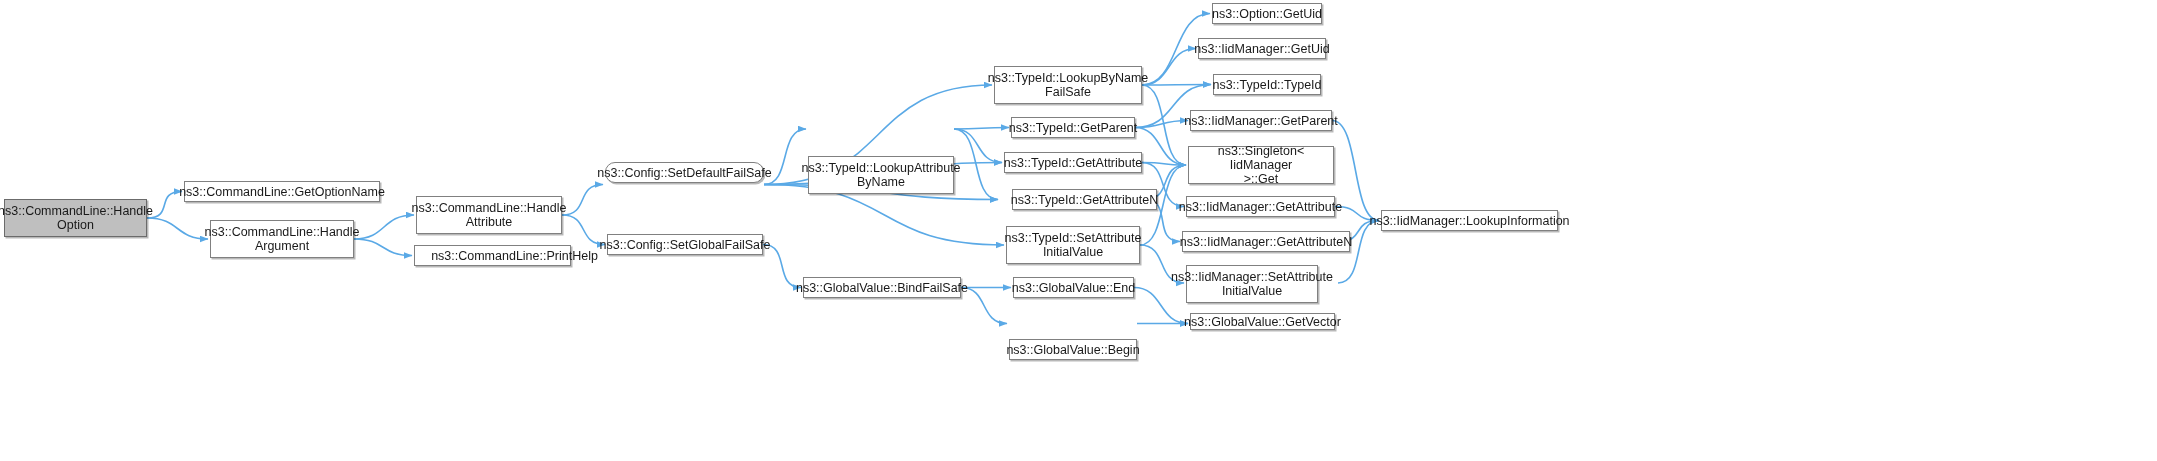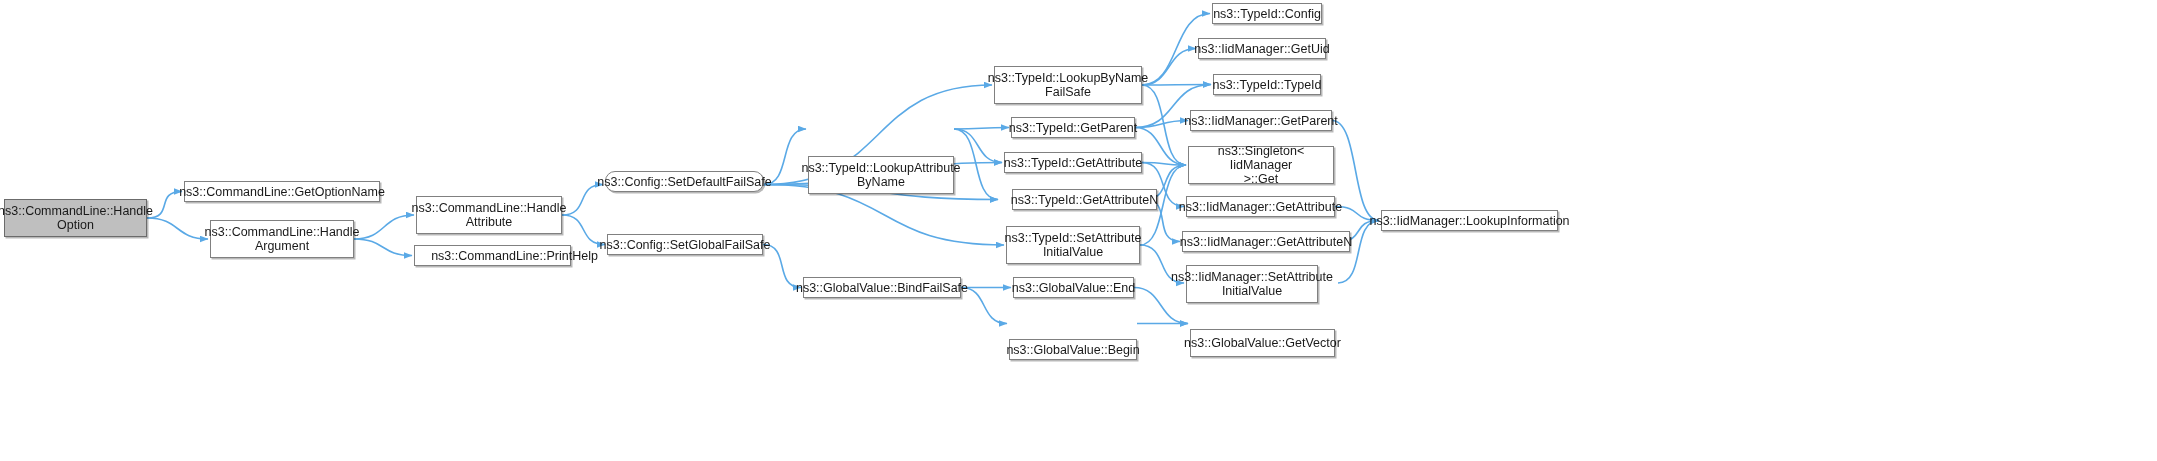--- a/index.html
+++ b/index.html
@@ -97,40 +97,40 @@
   </svg>
   <div id="node-layer">
       <div class="node root" style="left: 4px; top: 199px; width: 143px; height: 38px;">ns3::CommandLine::Handle
 Option</div>
       <div class="node" style="left: 184px; top: 181px; width: 196px; height: 21px;">ns3::CommandLine::GetOptionName</div>
       <div class="node" style="left: 210px; top: 220px; width: 144px; height: 38px;">ns3::CommandLine::Handle
 Argument</div>
       <div class="node" style="left: 416px; top: 196px; width: 146px; height: 38px;">ns3::CommandLine::Handle
 Attribute</div>
       <div class="node" style="left: 414px; top: 245px; width: 157px; height: 21px; padding-left: 48px;">ns3::CommandLine::PrintHelp</div>
-      <div class="node" style="left: 605px; top: 171px; width: 159px; height: 21px; border-radius: 10px;">ns3::Config::SetDefaultFailSafe</div>
+      <div class="node" style="left: 605px; top: 162px; width: 159px; height: 21px; border-radius: 10px;">ns3::Config::SetDefaultFailSafe</div>
       <div class="node" style="left: 607px; top: 234px; width: 156px; height: 21px;">ns3::Config::SetGlobalFailSafe</div>
       <div class="node" style="left: 803px; top: 277px; width: 158px; height: 21px;">ns3::GlobalValue::BindFailSafe</div>
       <div class="node" style="left: 808px; top: 110px; width: 146px; height: 38px; margin-top: 46px;">ns3::TypeId::LookupAttribute
 ByName</div>
       <div class="node" style="left: 994px; top: 66px; width: 148px; height: 38px;">ns3::TypeId::LookupByName
 FailSafe</div>
       <div class="node" style="left: 1011px; top: 117px; width: 124px; height: 21px;">ns3::TypeId::GetParent</div>
       <div class="node" style="left: 1004px; top: 152px; width: 138px; height: 21px;">ns3::TypeId::GetAttribute</div>
       <div class="node" style="left: 1012px; top: 189px; width: 145px; height: 21px;">ns3::TypeId::GetAttributeN</div>
       <div class="node" style="left: 1006px; top: 226px; width: 134px; height: 38px;">ns3::TypeId::SetAttribute
 InitialValue</div>
       <div class="node" style="left: 1013px; top: 277px; width: 121px; height: 21px;">ns3::GlobalValue::End</div>
       <div class="node" style="left: 1009px; top: 313px; width: 128px; height: 21px; margin-top: 26px;">ns3::GlobalValue::Begin</div>
-      <div class="node" style="left: 1212px; top: 3px; width: 110px; height: 21px;">ns3::TypeId::Config</div>
+      <div class="node" style="left: 1212px; top: 3px; width: 110px; height: 21px;">ns3::Option::GetUid</div>
       <div class="node" style="left: 1198px; top: 38px; width: 128px; height: 21px;">ns3::IidManager::GetUid</div>
       <div class="node" style="left: 1213px; top: 74px; width: 108px; height: 21px;">ns3::TypeId::TypeId</div>
       <div class="node" style="left: 1190px; top: 110px; width: 142px; height: 21px;">ns3::IidManager::GetParent</div>
       <div class="node" style="left: 1188px; top: 146px; width: 146px; height: 38px;">ns3::Singleton&lt; IidManager
 &gt;::Get</div>
       <div class="node" style="left: 1186px; top: 196px; width: 149px; height: 21px;">ns3::IidManager::GetAttribute</div>
       <div class="node" style="left: 1182px; top: 231px; width: 168px; height: 21px;">ns3::IidManager::GetAttributeN</div>
       <div class="node" style="left: 1186px; top: 265px; width: 132px; height: 38px;">ns3::IidManager::SetAttribute
 InitialValue</div>
-      <div class="node" style="left: 1190px; top: 313px; width: 145px; height: 28px; margin-top: 16px;">ns3::GlobalValue::GetVector</div>
+      <div class="node" style="left: 1190px; top: 313px; width: 145px; height: 17px;">ns3::GlobalValue::GetVector</div>
       <div class="node" style="left: 1381px; top: 210px; width: 177px; height: 21px;">ns3::IidManager::LookupInformation</div>
     </div>
 </div>
 
 </body></html>

